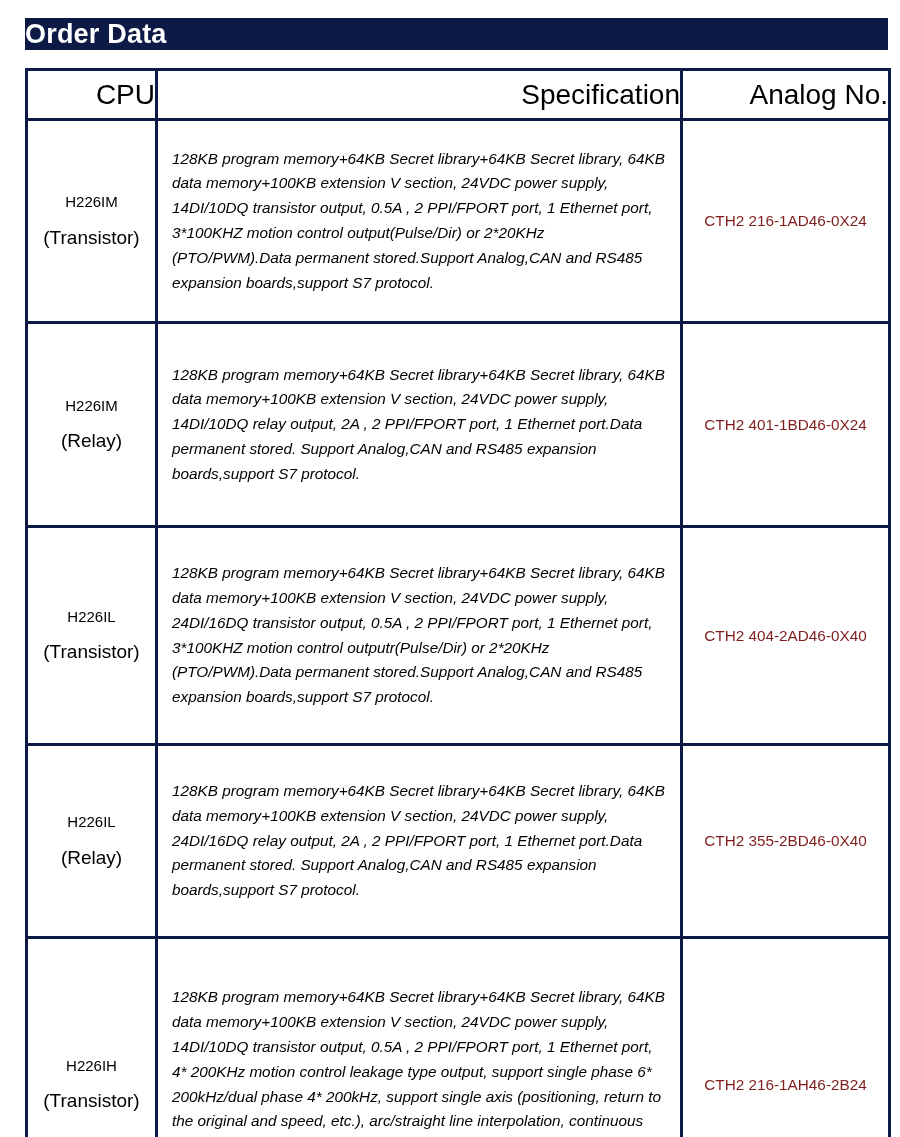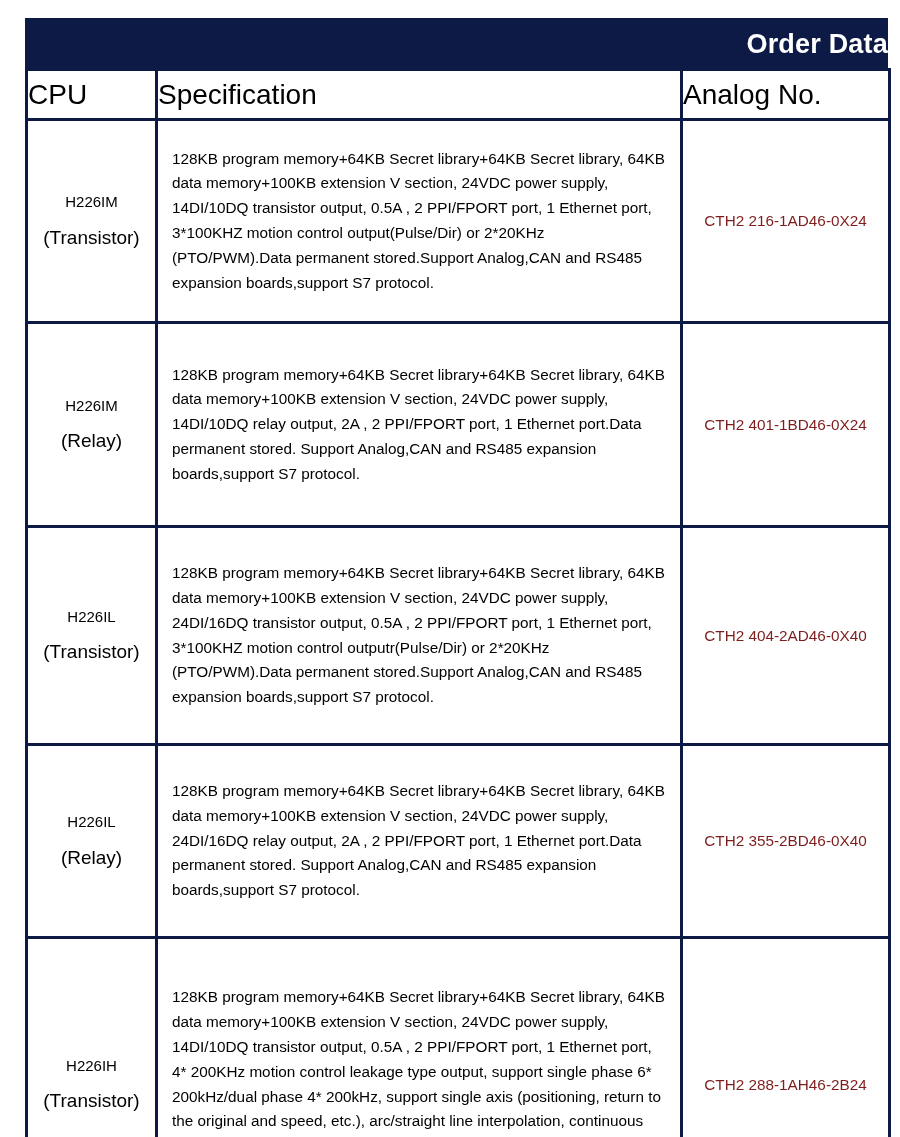--- a/index.html
+++ b/index.html
@@ -22,25 +22,25 @@
     height: 1137px;
     box-sizing: border-box;
   }
 
   
   .title-bar {
     position: absolute;
     left: 25px;
     top: 18px;
     width: 863px;
-    height: 52px;
+    height: 32px;
     background: #0d1a46;
     display: flex;
     align-items: center;
-    justify-content: flex-end;
+    justify-content: flex-start;
   }
   .title-bar .title-text {
     color: #ffffff;
     font-size: 27px;
     font-weight: bold;
     letter-spacing: 0.2px;
     line-height: 1;
   }
 
   
@@ -61,21 +61,21 @@
   .order-table td {
     border: 3px solid #0d1a46;
     background: #ffffff;
     vertical-align: middle;
     padding: 0;
   }
 
   thead th {
     height: 47px;
     font-weight: normal;
-    text-align: left;
+    text-align: right;
   }
   thead th .head-label {
     font-size: 28px;
     line-height: 1;
     color: #000000;
   }
 
   td.cpu-cell {
     text-align: center;
     padding: 6px 8px;
@@ -95,20 +95,21 @@
   td.spec-cell {
     padding: 10px 12px 10px 14px;
     text-align: left;
   }
   td.spec-cell .spec-text {
     display: block;
     font-size: 15.3px;
     line-height: 1.62;
     white-space: pre-line;
     color: #000000;
+    font-style: italic;
   }
 
   td.order-cell {
     text-align: center;
     padding: 4px 2px;
   }
   td.order-cell .order-no {
     font-size: 15.3px;
     line-height: 1.3;
     white-space: nowrap;
@@ -206,20 +207,20 @@
 
       <tr class="row-4">
         <td class="cpu-cell">
           <span class="cpu-name">H226IH</span>
           <span class="cpu-type">(Transistor)</span>
         </td>
         <td class="spec-cell">
           <span class="spec-text">128KB program memory+64KB Secret library+64KB Secret library, 64KB data memory+100KB extension V section, 24VDC power supply, 14DI/10DQ transistor output, 0.5A , 2 PPI/FPORT port, 1 Ethernet port,  4* 200KHz motion control leakage type output, support single phase 6* 200kHz/dual phase 4* 200kHz, support single axis (positioning, return to the original and speed, etc.), arc/straight line interpolation, continuous interpolation f unction .Data permanent stored.Support Analog,CAN and RS485 expansion boards,support S7 protocol.</span>
         </td>
         <td class="order-cell">
-          <span class="order-no">CTH2 288-1AH46-2B24</span>
+          <span class="order-no">CTH2 216-1AH46-2B24</span>
         </td>
       </tr>
 
     </tbody>
   </table>
 
 </div>
 
 </body></html>

